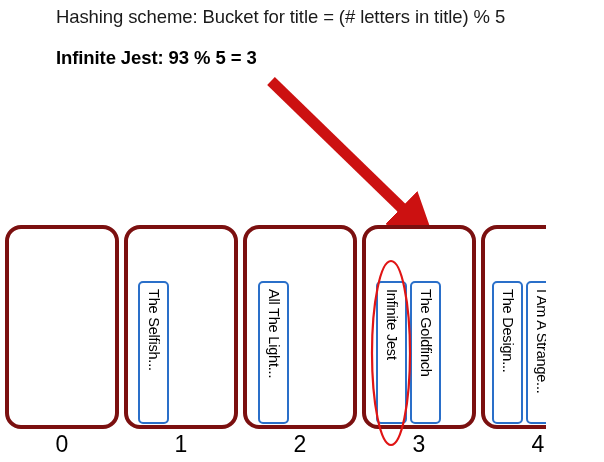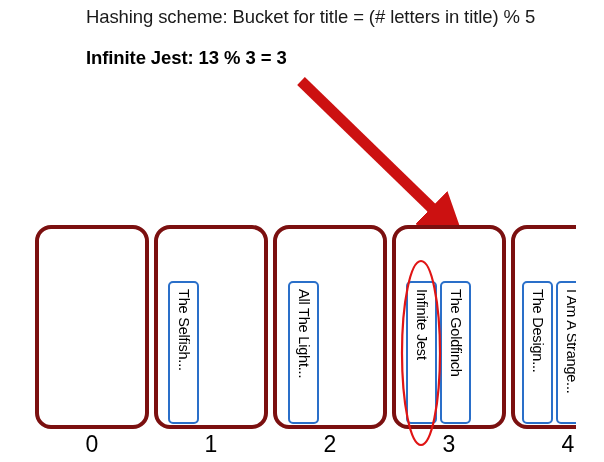--- a/index.html
+++ b/index.html
@@ -8,21 +8,20 @@
     background: #ffffff;
   }
   #stage {
     position: relative;
     width: 546px;
     height: 462px;
     background: #ffffff;
     overflow: hidden;
     font-family: "Liberation Sans", sans-serif;
     color: #000000;
-    margin-left: 30px;
   }
 
   
   .caption {
     position: absolute;
     left: 56px;
     top: 6px;
     font-size: 18.5px;
     font-weight: 400;
     color: #1a1a1a;
@@ -104,21 +103,21 @@
     pointer-events: none;
   }
 </style>
 </head>
 <body>
 
 <div id="stage">
 
   <div class="caption">Hashing scheme: Bucket for title = (# letters in title) % 5</div>
 
-  <div class="subcaption">Infinite Jest: 13 % 3 = 3</div>
+  <div class="subcaption">Infinite Jest: 93 % 5 = 3</div>
 
   <svg id="arrow-layer" viewBox="0 0 604 462" width="604" height="462" aria-hidden="true">
     <defs>
       <marker id="arrowhead" markerWidth="4.2" markerHeight="4.2" refX="1.1" refY="2.1" orient="auto" markerUnits="strokeWidth">
         <path d="M0,0 L4.2,2.1 L0,4.2 Z" fill="#cc1111"></path>
       </marker>
     </defs>
     <line x1="271" y1="81" x2="410" y2="216" stroke="#cc1111" stroke-width="11" marker-end="url(#arrowhead)"></line>
   </svg>
 

